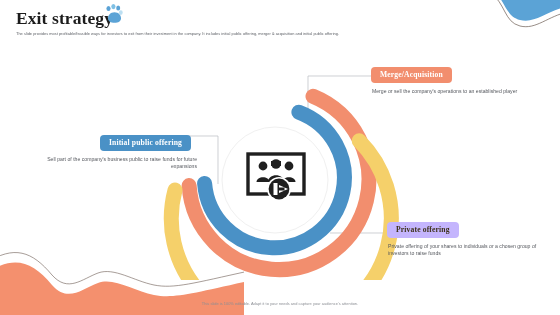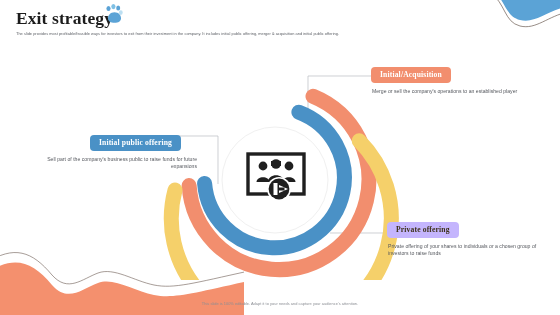--- a/index.html
+++ b/index.html
@@ -125,21 +125,21 @@
     letter-spacing: .02px;
     margin-top: 5px;
   }
 
   #callout-ipo {
     left: 12px;
     top: 131px;
     width: 185px;
     text-align: right;
   }
-  #callout-ipo .badge { margin-right: 16px; }
+  #callout-ipo .badge { margin-right: 6px; }
   #callout-ipo .body-text { padding-left: 8px; }
 
   #callout-ma {
     left: 364px;
     top: 63px;
     width: 190px;
     text-align: left;
   }
   #callout-ma .badge { margin-left: 7px; }
   #callout-ma .body-text { padding-left: 8px; padding-right: 6px; }
@@ -228,21 +228,21 @@
       <path d="M33,33 L33,35.4 L38.5,35.4 L38.5,38.6 L33,38.6 L33,41 L42,37 Z" fill="#ffffff"></path>
     </g>
   </svg>
 
   <div class="callout" id="callout-ipo">
     <span class="badge badge-blue cap-right">Initial public offering</span>
     <div class="body-text">Sell part of the company's business public to raise funds for future  expansions</div>
   </div>
 
   <div class="callout" id="callout-ma">
-    <span class="badge badge-salmon cap-left">Initial/Acquisition</span>
+    <span class="badge badge-salmon cap-left">Merge/Acquisition</span>
     <div class="body-text">Merge or sell the company's operations to an established player</div>
   </div>
 
   <div class="callout" id="callout-priv">
     <span class="badge badge-yellow cap-left">Private offering</span>
     <div class="body-text">Private offering of your shares to individuals or a chosen group of investors to raise funds</div>
   </div>
 
   <div class="footer">This slide is 100% editable. Adapt it to your needs and capture your audience's attention.</div>
 

